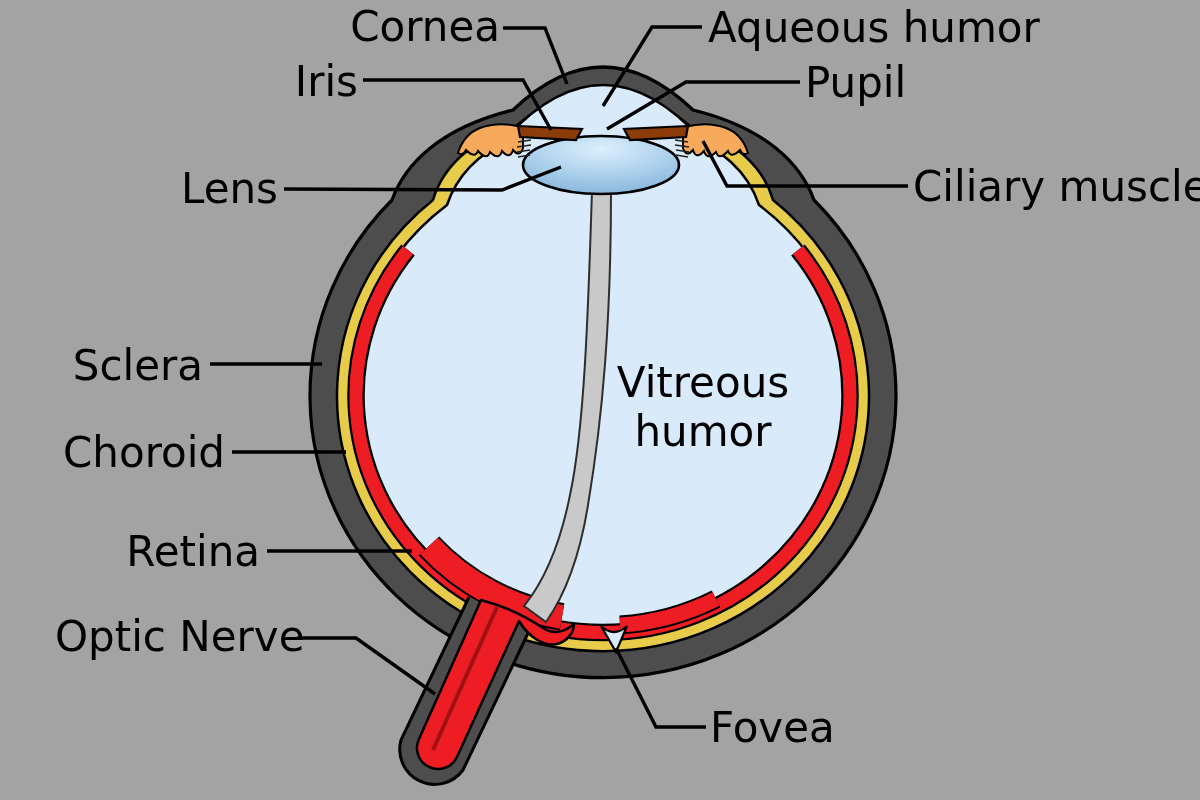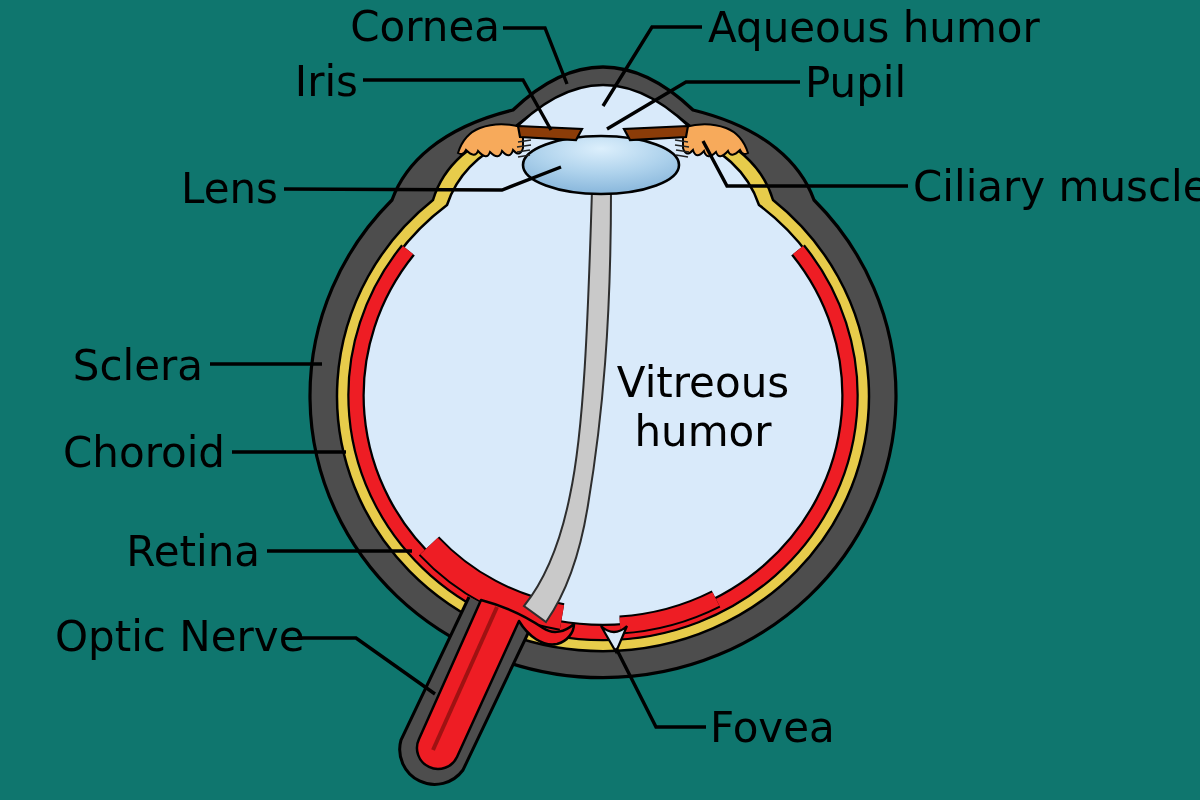--- a/index.html
+++ b/index.html
@@ -7,21 +7,21 @@
     padding: 0;
     background: #ffffff;
     width: 1200px;
     height: 800px;
     overflow: hidden;
   }
   .stage {
     position: relative;
     width: 1200px;
     height: 800px;
-    background: #0f766e;
+    background: #a3a3a3;
   }
   svg { display: block; }
   .diagram-label {
     font-family: "DejaVu Sans", "Liberation Sans", sans-serif;
     font-size: 42px;
     fill: #000000;
   }
   .leader {
     fill: none;
     stroke: #000000;

